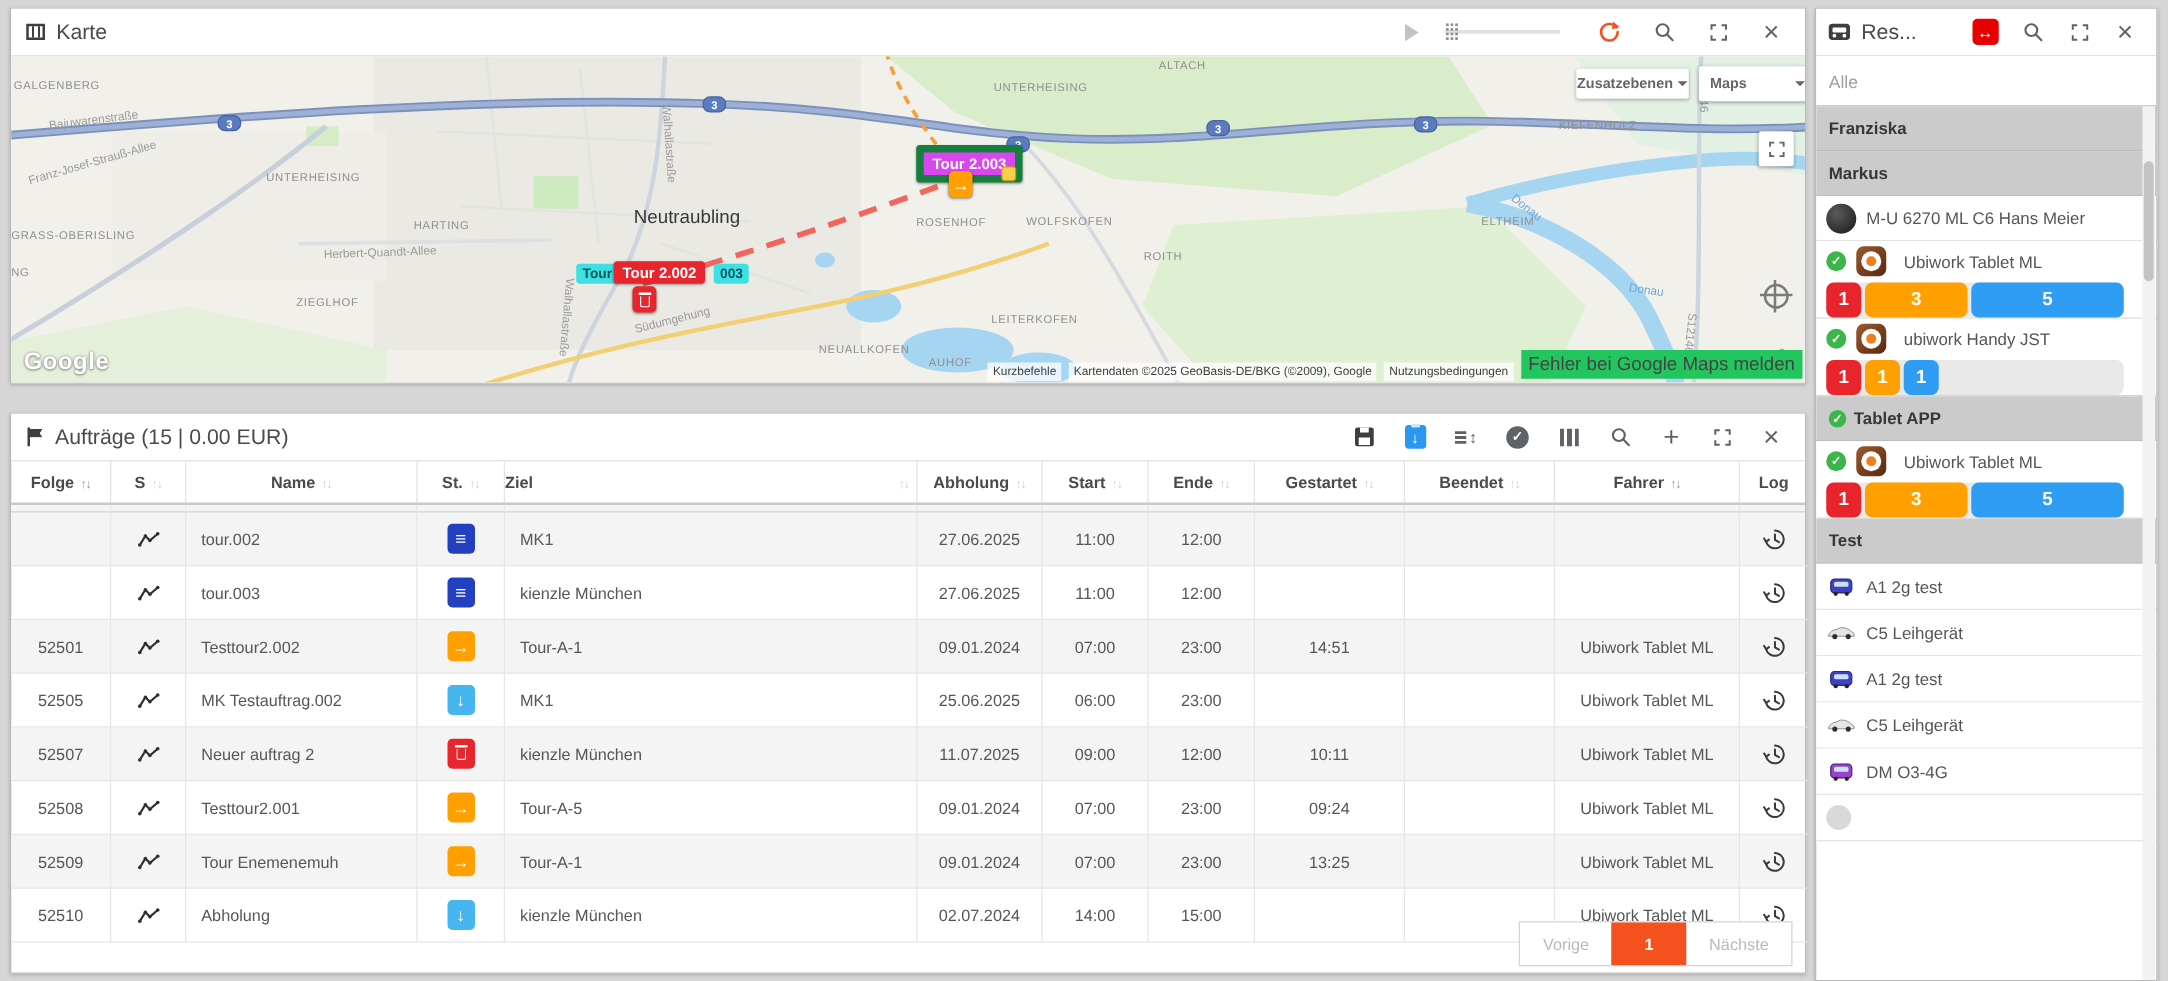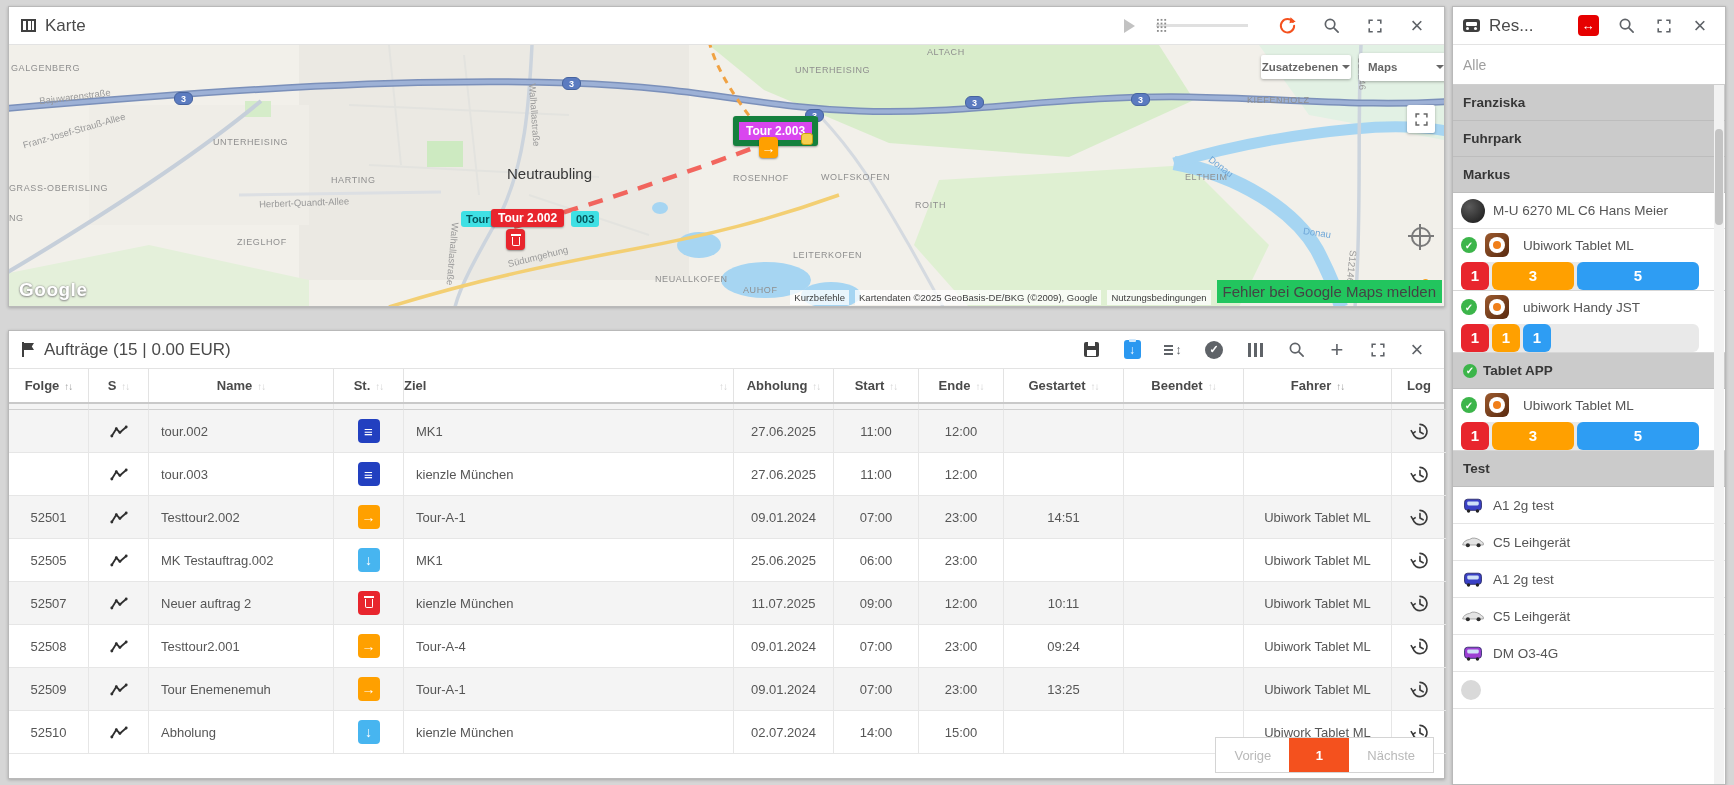--- a/index.html
+++ b/index.html
@@ -532,21 +532,21 @@
     <div class="cell">52508</div>
     <div class="cell">
         <svg width="18" height="15">
           <use href="#zig"></use>
         </svg>
       </div>
     <div class="cell left">Testtour2.001</div>
     <div class="cell">
         <div class="st" data-status="arrow-orange"></div>
       </div>
-    <div class="cell left">Tour-A-4</div>
+    <div class="cell left">Tour-A-5</div>
     <div class="cell">09.01.2024</div>
     <div class="cell">07:00</div>
     <div class="cell">23:00</div>
     <div class="cell">09:24</div>
     <div class="cell"></div>
     <div class="cell">Ubiwork Tablet ML</div>
     <div class="cell" style="border-right:none">
         <svg width="21" height="21">
           <use href="#hist"></use>
         </svg>
@@ -631,23 +631,20 @@
 
   <div class="res-search">
     <input type="text" placeholder="Alle" style="">
   </div>
 
   <div class="res-list">
     <div class="rgroup">
         <span>Franziska</span>
       </div>
     <div class="rgroup">
-        <span>Fuhrpark</span>
-      </div>
-    <div class="rgroup">
         <span>Markus</span>
       </div>
 
     <div class="ritem h36">
       <span class="avatar"></span>
       <span>M-U 6270 ML C6 Hans Meier</span>
     </div>
 
     <div class="ritem h32">
       <span class="chk"></span>

